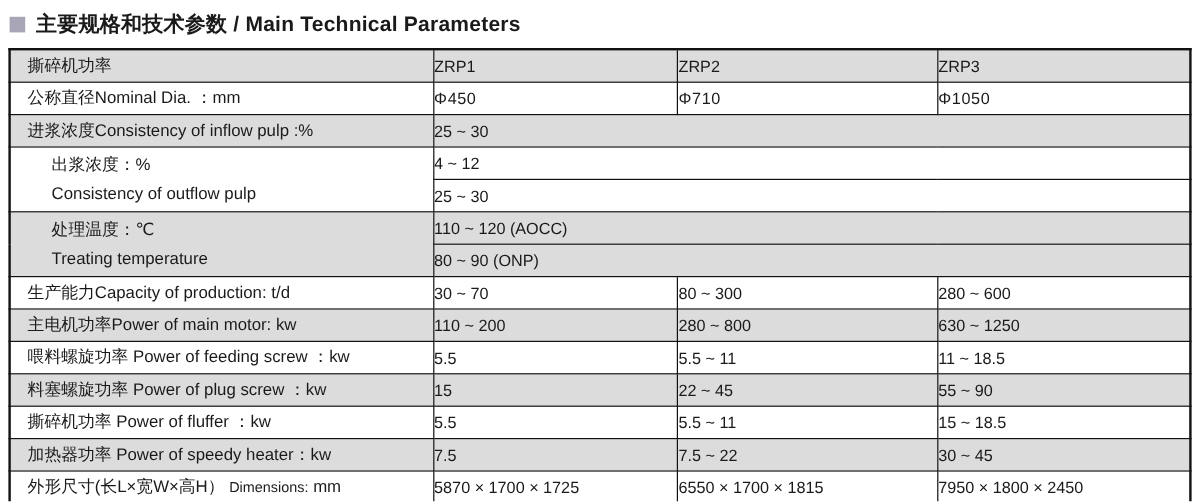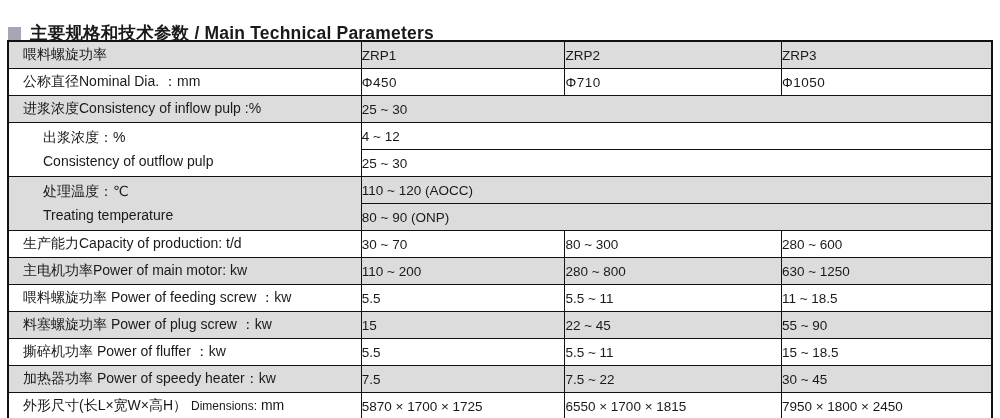--- a/index.html
+++ b/index.html
@@ -15,21 +15,20 @@
     height: 418px;
     background: #ffffff;
     overflow: hidden;
   }
   .title-bar {
     display: flex;
     align-items: center;
     gap: 9px;
     padding: 6px 0 0 8px;
     height: 28px;
-    margin-top: 13px;
   }
   .title-bullet {
     width: 13px;
     height: 13px;
     background: #a8a5b6;
     flex: 0 0 auto;
   }
   .page-title {
     font-size: 17.5px;
     font-weight: bold;
@@ -85,21 +84,21 @@
   <table class="params">
     <colgroup>
       <col class="c-label">
         <col class="c-v1">
         <col class="c-v2">
         <col class="c-v3">
     </colgroup>
     <tbody>
 
       <tr class="shaded">
-        <td class="label">喂料螺旋功率</td>
+        <td class="label">撕碎机功率</td>
         <td>ZRP1</td>
         <td>ZRP2</td>
         <td>ZRP3</td>
       </tr>
 
       <tr class="plain">
         <td class="label">公称直径Nominal Dia. ：mm</td>
         <td class="phi">Φ450</td>
         <td class="phi">Φ710</td>
         <td class="phi">Φ1050</td>

